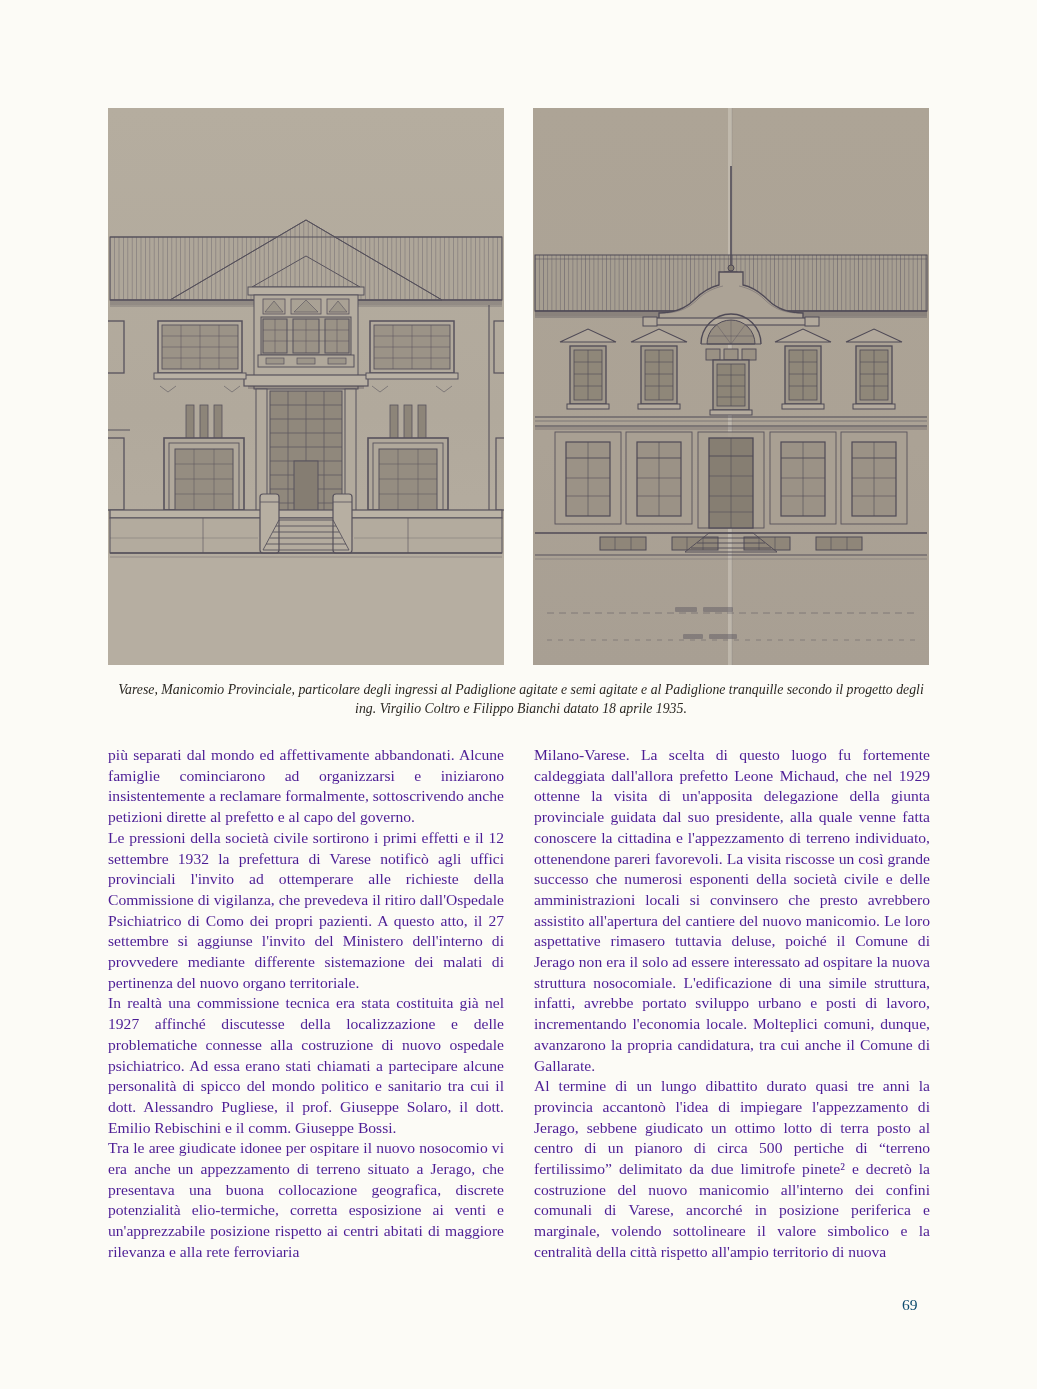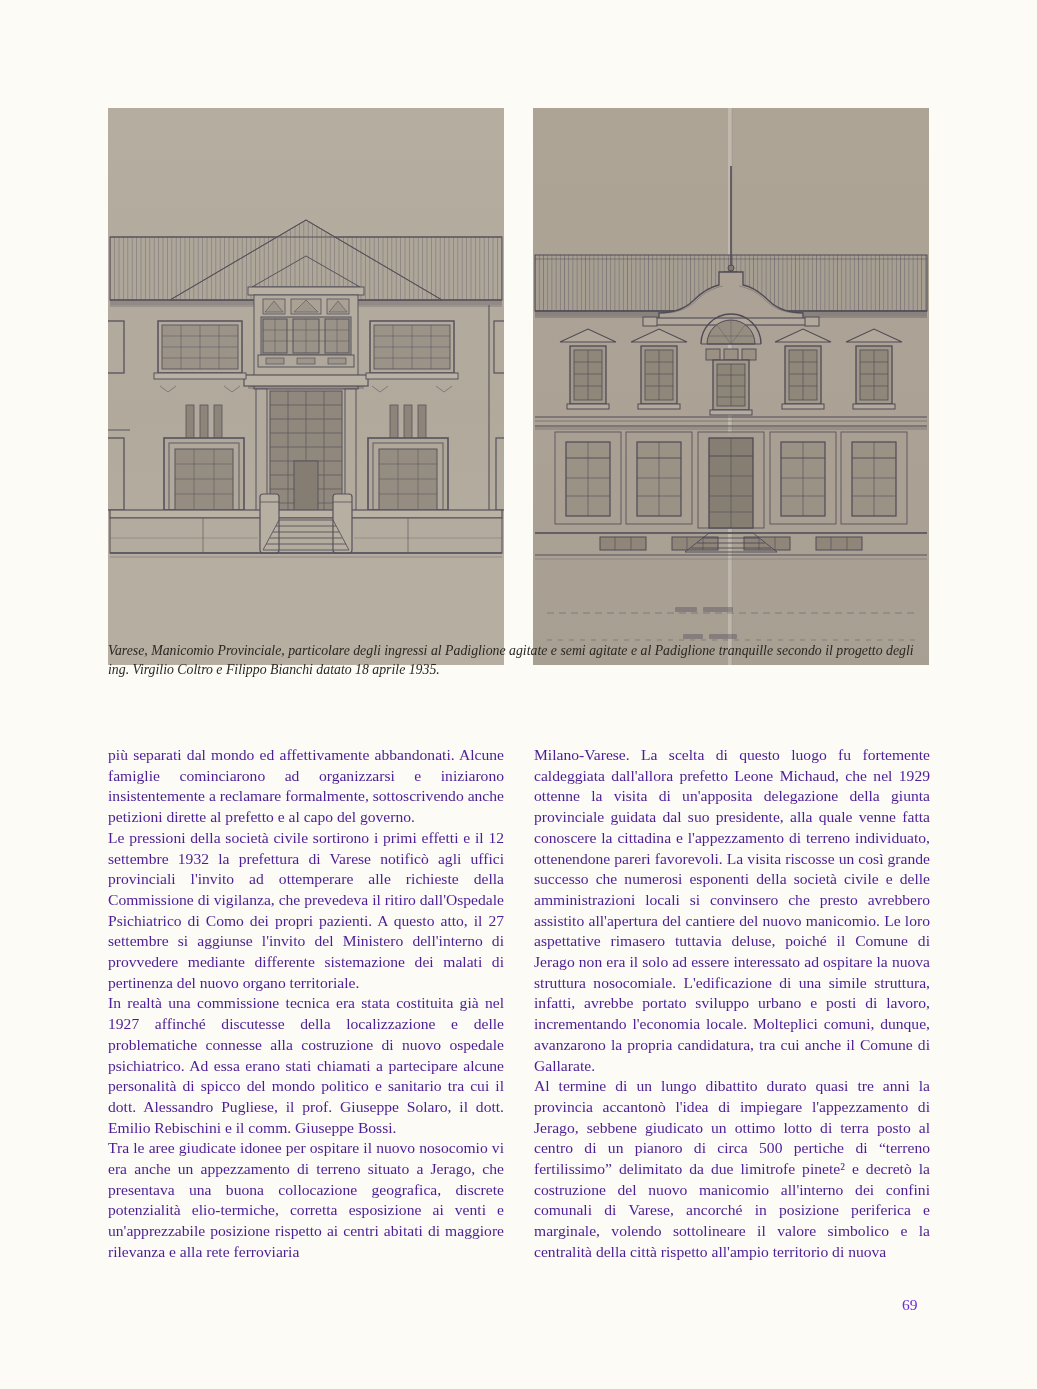--- a/index.html
+++ b/index.html
@@ -2,27 +2,27 @@
 <html><head>
 <meta charset="utf-8">
 <style>
   html,body{margin:0;padding:0;}
   .page{position:relative;width:1037px;height:1389px;background:#fcfbf6;
         font-family:"Liberation Serif",serif;color:#262420;overflow:hidden;}
   figure{margin:0;position:absolute;width:396px;height:557px;}
   .fig-left{left:108px;top:108px;}
   .fig-right{left:533px;top:108px;}
   figure svg{display:block;}
-  .caption{position:absolute;left:108px;top:642px;width:826px;
-           font-style:italic;font-size:13.8px;line-height:1.36;color:#2a2722;}
+  .caption{position:absolute;left:108px;top:681px;width:826px;
+           font-style:italic;font-size:13.8px;line-height:1.36;color:#2a2722;text-align:center;}
   .cols{position:absolute;left:108px;top:745px;width:822px;display:flex;gap:30px;}
   .col{width:396px;}
   .col p{margin:0;font-size:15.6px;line-height:20.7px;text-align:justify;
          color:#4c1d95;}
-  .pagenum{position:absolute;left:902px;top:1296px;font-size:15.5px;color:#6d28d9;}
+  .pagenum{position:absolute;left:902px;top:1296px;font-size:15.5px;color:#0c4a6e;}
 </style>
 </head>
 <body>
 
 <div class="page">
 
   <figure class="fig-left">
     <svg viewBox="0 0 396 557" width="396" height="557">
       <defs>
         <pattern id="hatchL" width="4.4" height="12" patternUnits="userSpaceOnUse">

